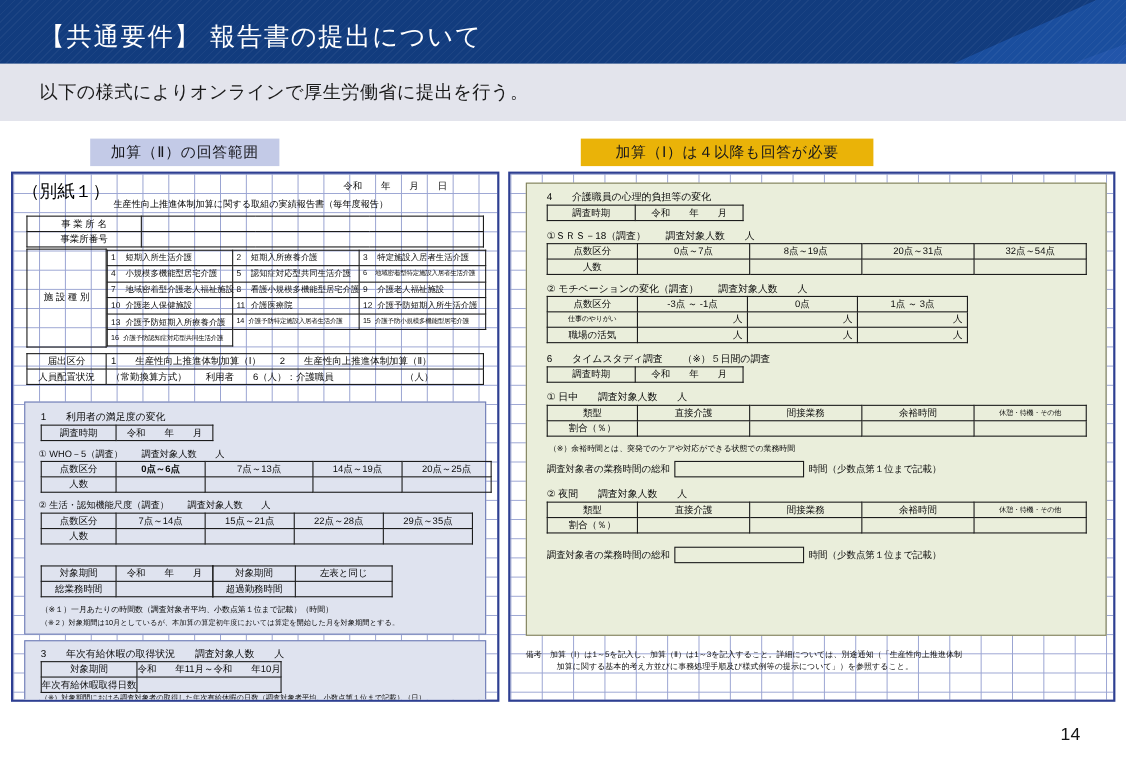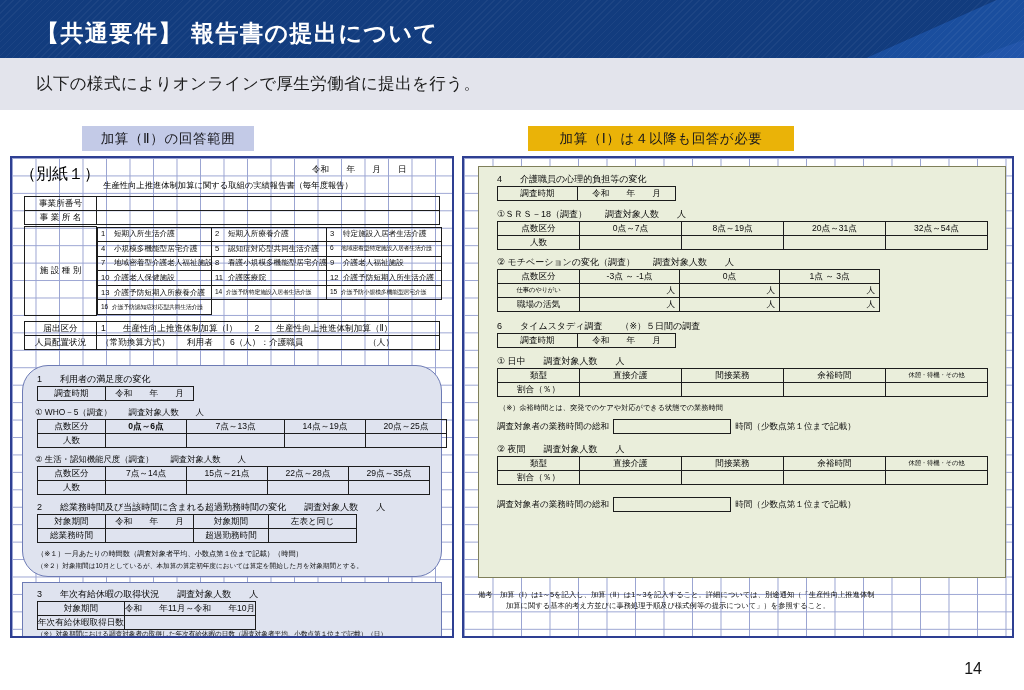--- a/index.html
+++ b/index.html
@@ -35,21 +35,21 @@
     position: absolute; right: -60px; top: 18px;
     width: 260px; height: 120px;
     background: #2558ad;
     transform: rotate(-20deg);
     transform-origin: top right;
     opacity: .75;
   }
   .title-text {
     position: absolute; left: 36px; top: 0; height: 66px;
     display: flex; align-items: center;
-    color: #ffffff; font-size: 23px; font-weight: bold;
+    color: #ffffff; font-size: 23px; font-weight: normal;
     letter-spacing: 1.5px; white-space: nowrap; z-index: 3;
   }
 
   
   .sub-band {
     position: absolute; left: 0; top: 58px; width: 1024px; height: 52px;
     background: #e3e4ec;
   }
   .sub-text {
     position: absolute; left: 36px; top: 58px; height: 52px;
@@ -75,21 +75,21 @@
     border: 2px solid #2e3f92;
     overflow: hidden;
   }
   #sheet-left  { left: 10px;  top: 156px; width: 444px; height: 482px;
                  background-size: 23.5px 17.45px; }
   #sheet-right { left: 462px; top: 156px; width: 552px; height: 482px;
                  background-size: 28.5px 17.45px; }
 
   
   .form-area { position: absolute; }
-  #form-left  { left: 2px; top: 2px; width: 432px; border-radius: 26px; }
+  #form-left  { left: 2px; top: 2px; width: 432px; }
   #form-right { left: 8px; top: 2px; width: 536px; }
 
   
   .fml { font-size: 8.6px; color: #0a0a0a; line-height: 1.25; white-space: nowrap; }
 
   
   .blk-blue { background: #dfe3ef; border: 1px solid #6d7bb5; }
   .blk-green { background: #eaeedb; border: 1px solid #7f7f5a; }
 
   
@@ -157,25 +157,25 @@
   <div class="sheet" id="sheet-left">
 
     <div class="lhead" style="left:8px; top:6px;">（別紙１）</div>
     <div class="lhead fml" style="left:300px; top:6px; font-size:8.6px;">令和　　年　　月　　日</div>
     <div class="lhead" style="left:0; top:22px; width:432px; justify-content:center; font-size:8.3px;">生産性向上推進体制加算に関する取組の実績報告書（毎年度報告）</div>
 
     <div class="abs" style="left:12px; top:38px;">
       <table class="ft" style="width:416px;">
         <tbody>
             <tr>
-          <td style="width:72px;">事業所番号</td>
+          <td>事 業 所 名</td>
           <td colspan="3"></td>
         </tr>
         <tr>
-          <td>事 業 所 名</td>
+          <td style="width:72px;">事業所番号</td>
           <td colspan="3"></td>
         </tr>
       </tbody>
         </table>
     </div>
 
     <div class="abs" style="left:12px; top:68px;">
       <table class="ft" style="width:416px;">
         <tbody>
             <tr>
@@ -294,21 +294,20 @@
             <td>人数</td>
             <td></td>
             <td></td>
             <td></td>
             <td></td>
           </tr>
         </tbody>
           </table>
       </div>
 
-      <div class="sec-title abs" style="left:14px; top:135px;">2　　総業務時間及び当該時間に含まれる超過勤務時間の変化　　調査対象人数　　人</div>
 
       <div class="abs" style="left:14px; top:148px;">
         <table class="ft">
           <tbody>
               <tr>
             <td style="width:68px;">対象期間</td>
             <td style="width:88px;">令和　　年　　月</td>
           </tr>
           <tr>
             <td>総業務時間</td>

